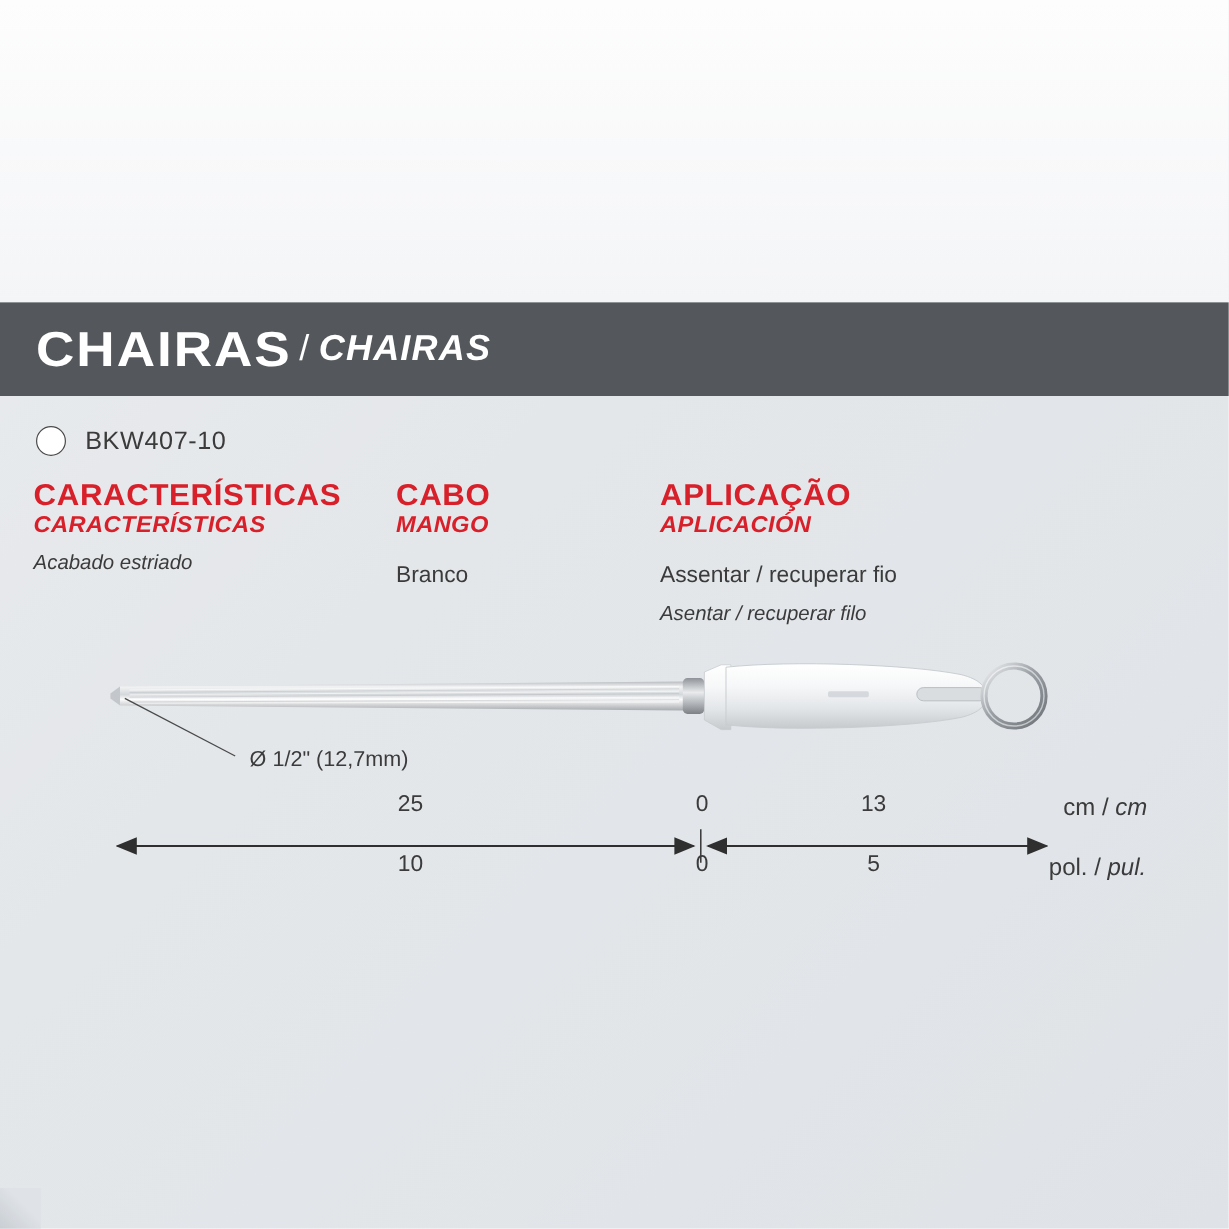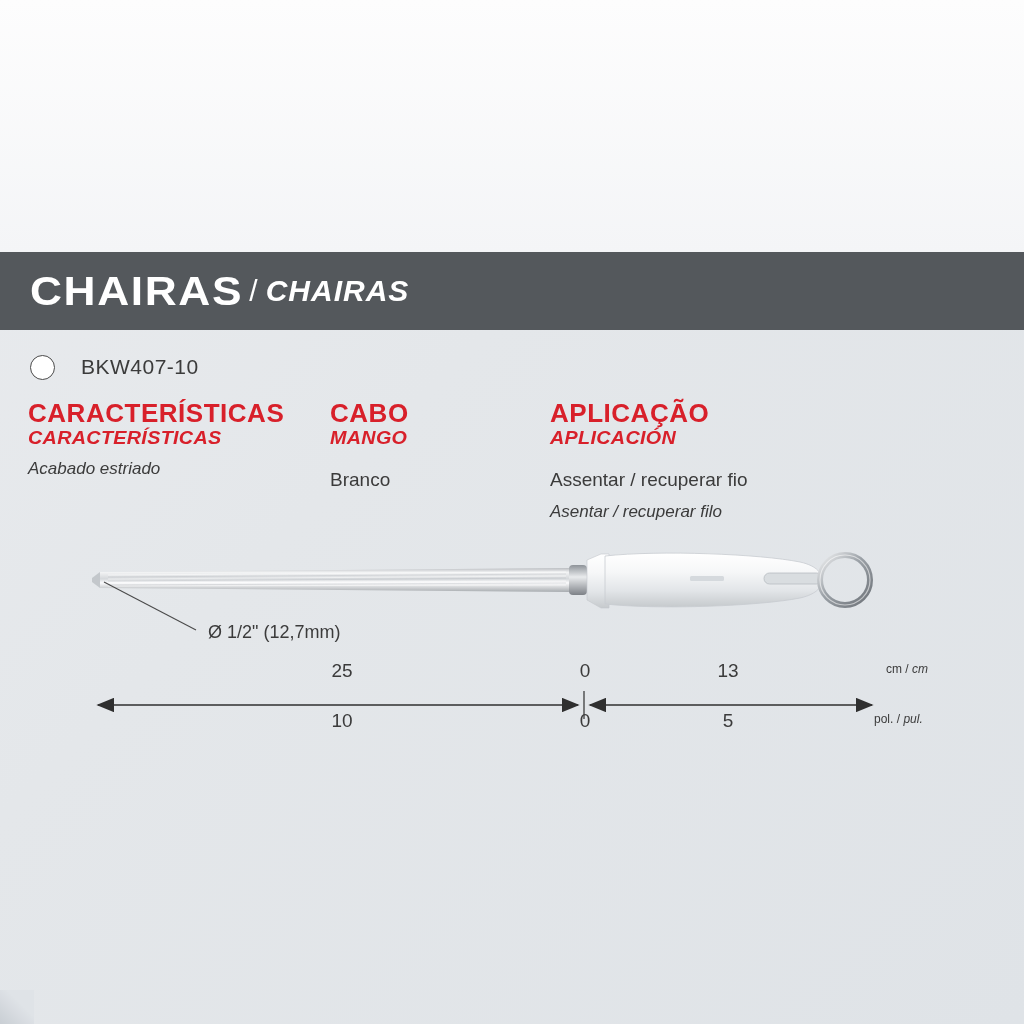--- a/index.html
+++ b/index.html
@@ -58,22 +58,22 @@
     font-size: 30px;
     font-style: italic;
     font-weight: bold;
     letter-spacing: 1px;
   }
   
   .code-row {
     position: absolute;
     left: 30px; top: 355px;
     display: flex;
-    align-items: flex-start;
-    gap: 26px;
+    align-items: center;
+    gap: 16px;
   }
   .code-circle {
     width: 25px; height: 25px;
     border: 1.6px solid #4a4a4a;
     border-radius: 50%;
     background: #ffffff;
   }
   .code-text {
     font-size: 21px;
     color: #3b3b3b;
@@ -133,21 +133,21 @@
   .dims { position: absolute; left: 0; top: 650px; width: 1024px; height: 110px; }
   .dim-num {
     position: absolute;
     font-size: 19px;
     color: #3b3b3b;
     text-align: center;
     width: 80px;
   }
   .dim-unit {
     position: absolute;
-    font-size: 12px;
+    font-size: 20px;
     color: #3b3b3b;
   }
   .dim-unit i { font-style: italic; }
   .caption-dia {
     position: absolute;
     left: 208px; top: 622px;
     font-size: 18px;
     color: #3b3b3b;
   }
   

